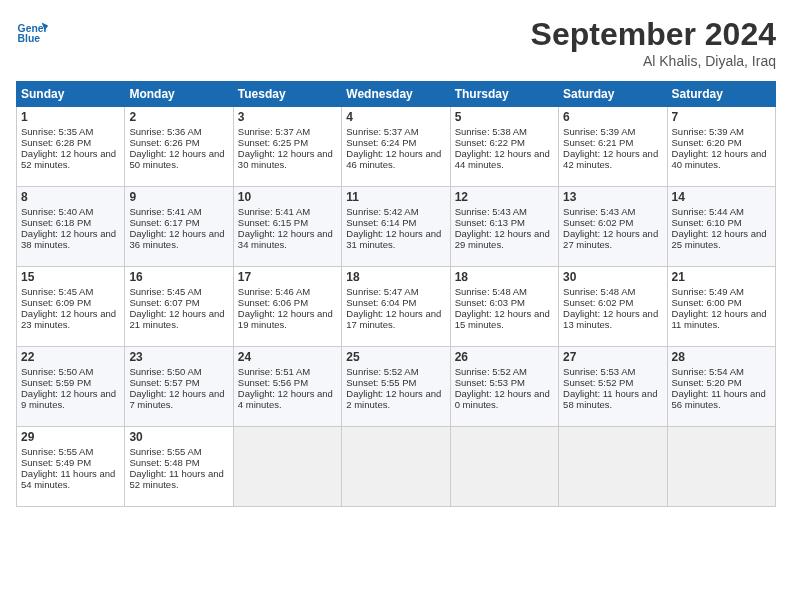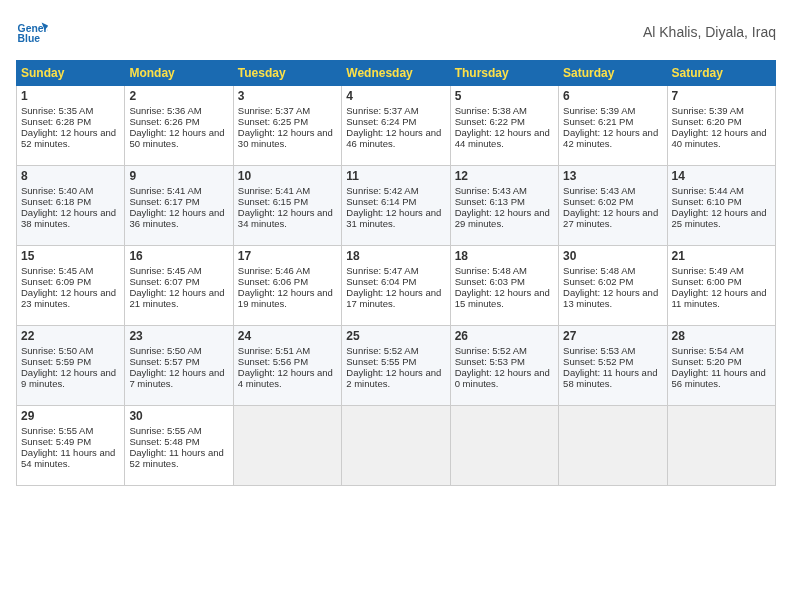--- a/index.html
+++ b/index.html
@@ -30,30 +30,29 @@
       text-align: right;
     }
     .month-title {
       font-size: 32px;
       font-weight: bold;
       color: #333;
     }
     .location {
       font-size: 14px;
       color: #555;
-      margin-top: 8px;
     }
     table {
       width: 100%;
       border-collapse: collapse;
       table-layout: fixed;
     }
     thead th {
       background: #1a6ab1;
-      color: #fde047;
+      color: #ffffff;
       font-size: 12px;
       font-weight: bold;
       padding: 5px 4px;
       text-align: left;
       border: 1px solid #1a6ab1;
     }
     tbody td {
       border: 1px solid #ccc;
       vertical-align: top;
       padding: 3px 4px;
@@ -81,20 +80,21 @@
 <div class="header">
   <div class="logo">
     <svg class="logo-icon" viewBox="0 0 40 40" xmlns="http://www.w3.org/2000/svg">
       <text x="2" y="20" font-size="13" font-weight="bold" fill="#1a6ab1">General</text>
       <text x="2" y="33" font-size="13" font-weight="bold" fill="#1a6ab1">Blue</text>
       <path d="M32 8 L40 12 L36 18 Z" fill="#1a6ab1"></path>
     </svg>
 
   </div>
   <div class="title-block">
+    <div class="month-title">September 2024</div>
     <div class="location">Al Khalis, Diyala, Iraq</div>
   </div>
 </div>
 
 <table>
   <thead>
     <tr>
       <th>Sunday</th>
       <th>Monday</th>
       <th>Tuesday</th>

